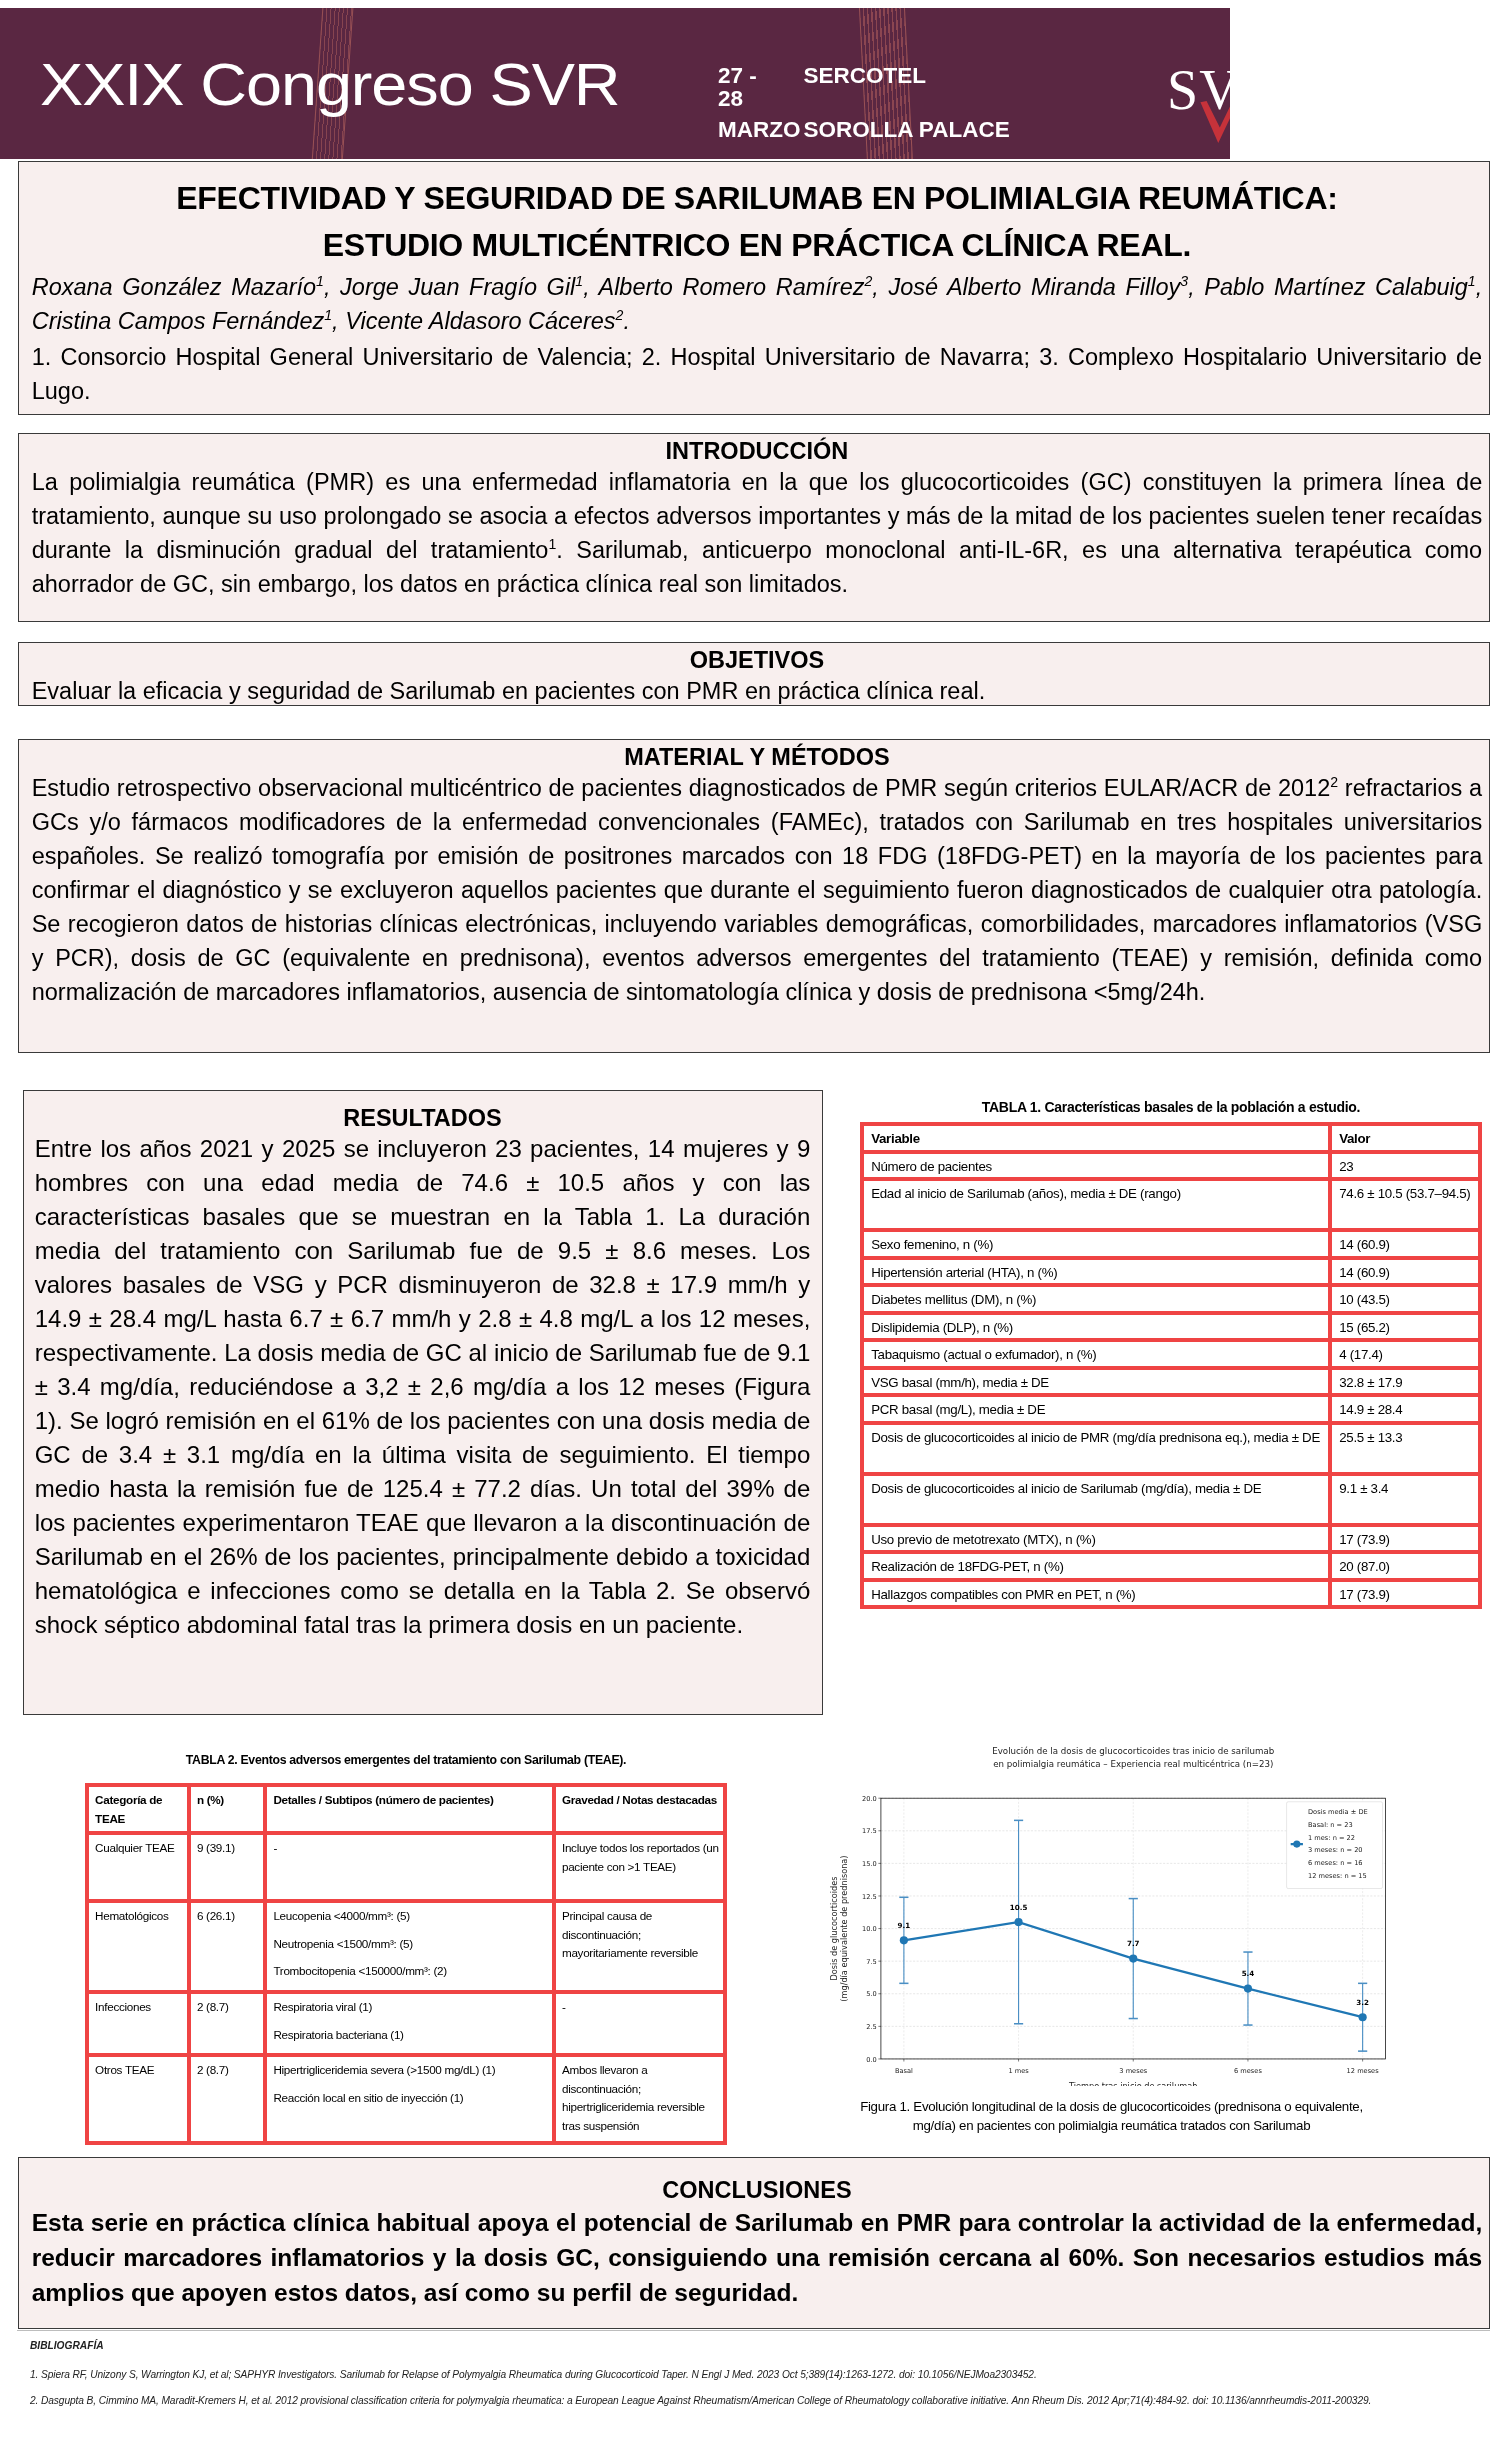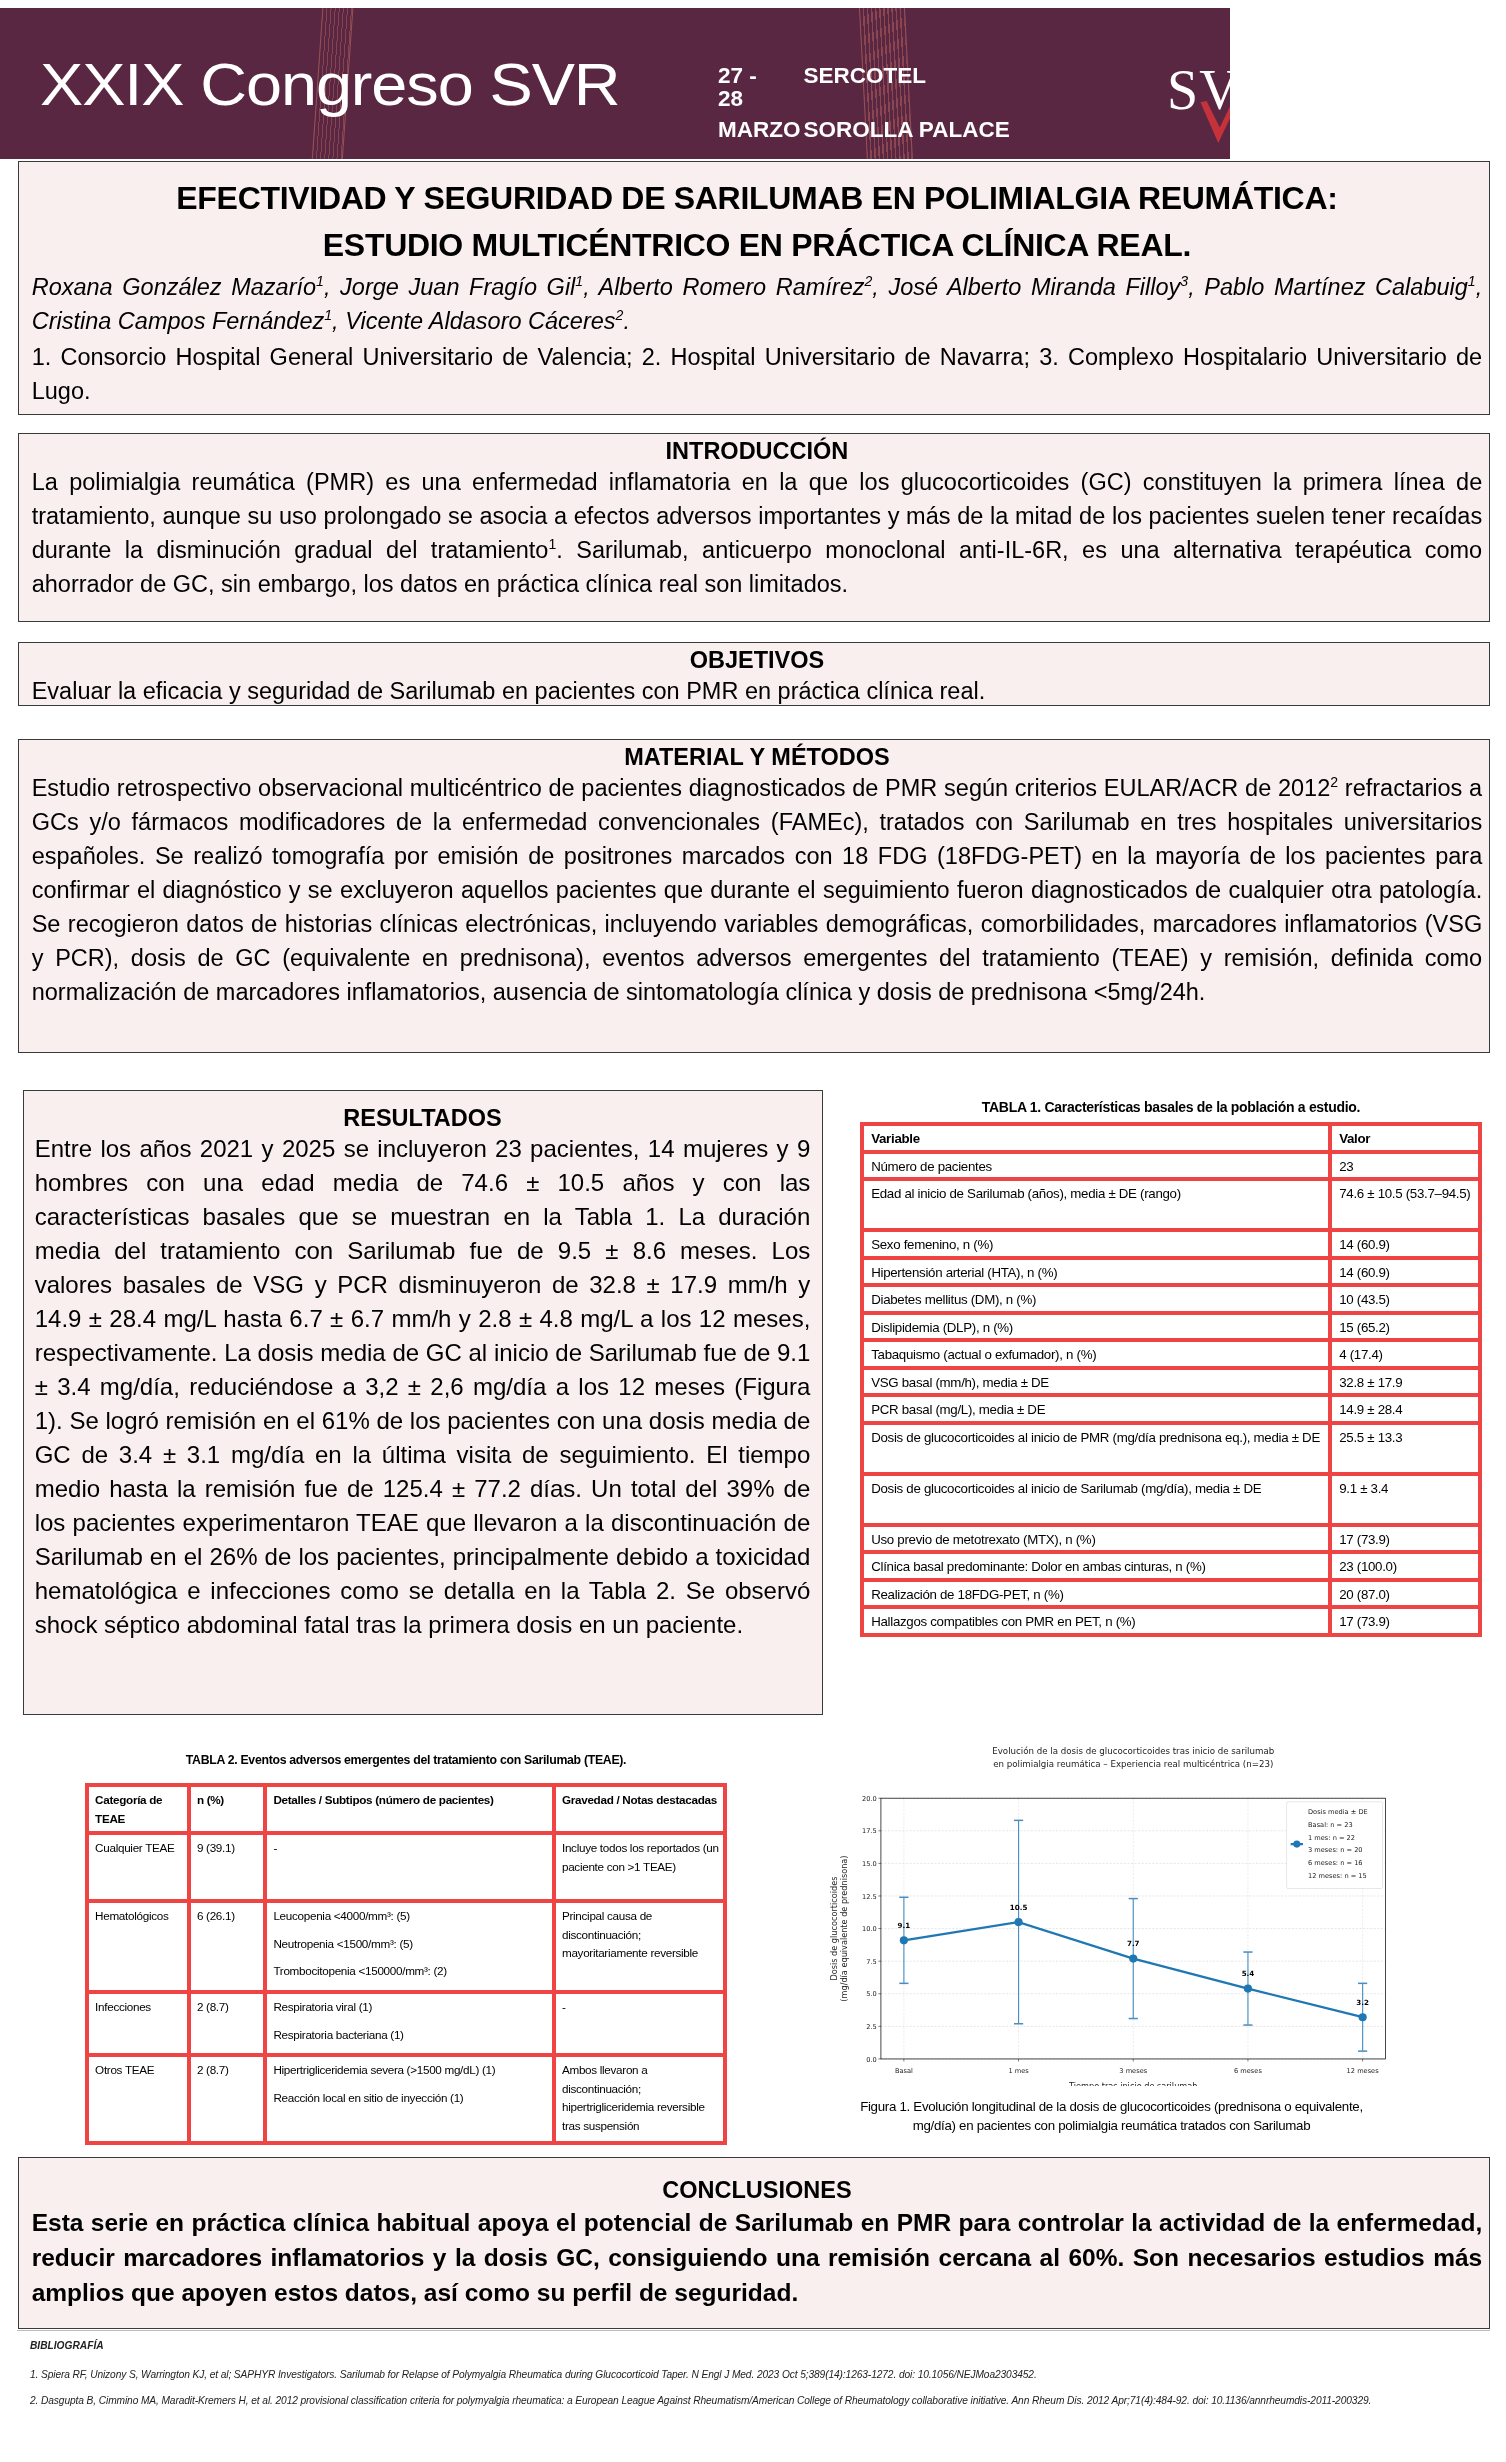--- a/index.html
+++ b/index.html
@@ -190,24 +190,20 @@
         <td class="c1">Dosis de glucocorticoides al inicio de PMR (mg/día prednisona eq.), media ± DE</td>
         <td>25.5 ± 13.3</td>
       </tr>
       <tr class="tall">
         <td class="c1">Dosis de glucocorticoides al inicio de Sarilumab (mg/día), media ± DE</td>
         <td>9.1 ± 3.4</td>
       </tr>
       <tr>
         <td class="c1">Uso previo de metotrexato (MTX), n (%)</td>
         <td>17 (73.9)</td>
-      </tr>
-      <tr>
-        <td class="c1">Clínica basal predominante: Dolor en ambas cinturas, n (%)</td>
-        <td>23 (100.0)</td>
       </tr>
       <tr>
         <td class="c1">Realización de 18FDG-PET, n (%)</td>
         <td>20 (87.0)</td>
       </tr>
       <tr>
         <td class="c1">Hallazgos compatibles con PMR en PET, n (%)</td>
         <td>17 (73.9)</td>
       </tr>
     </tbody>

